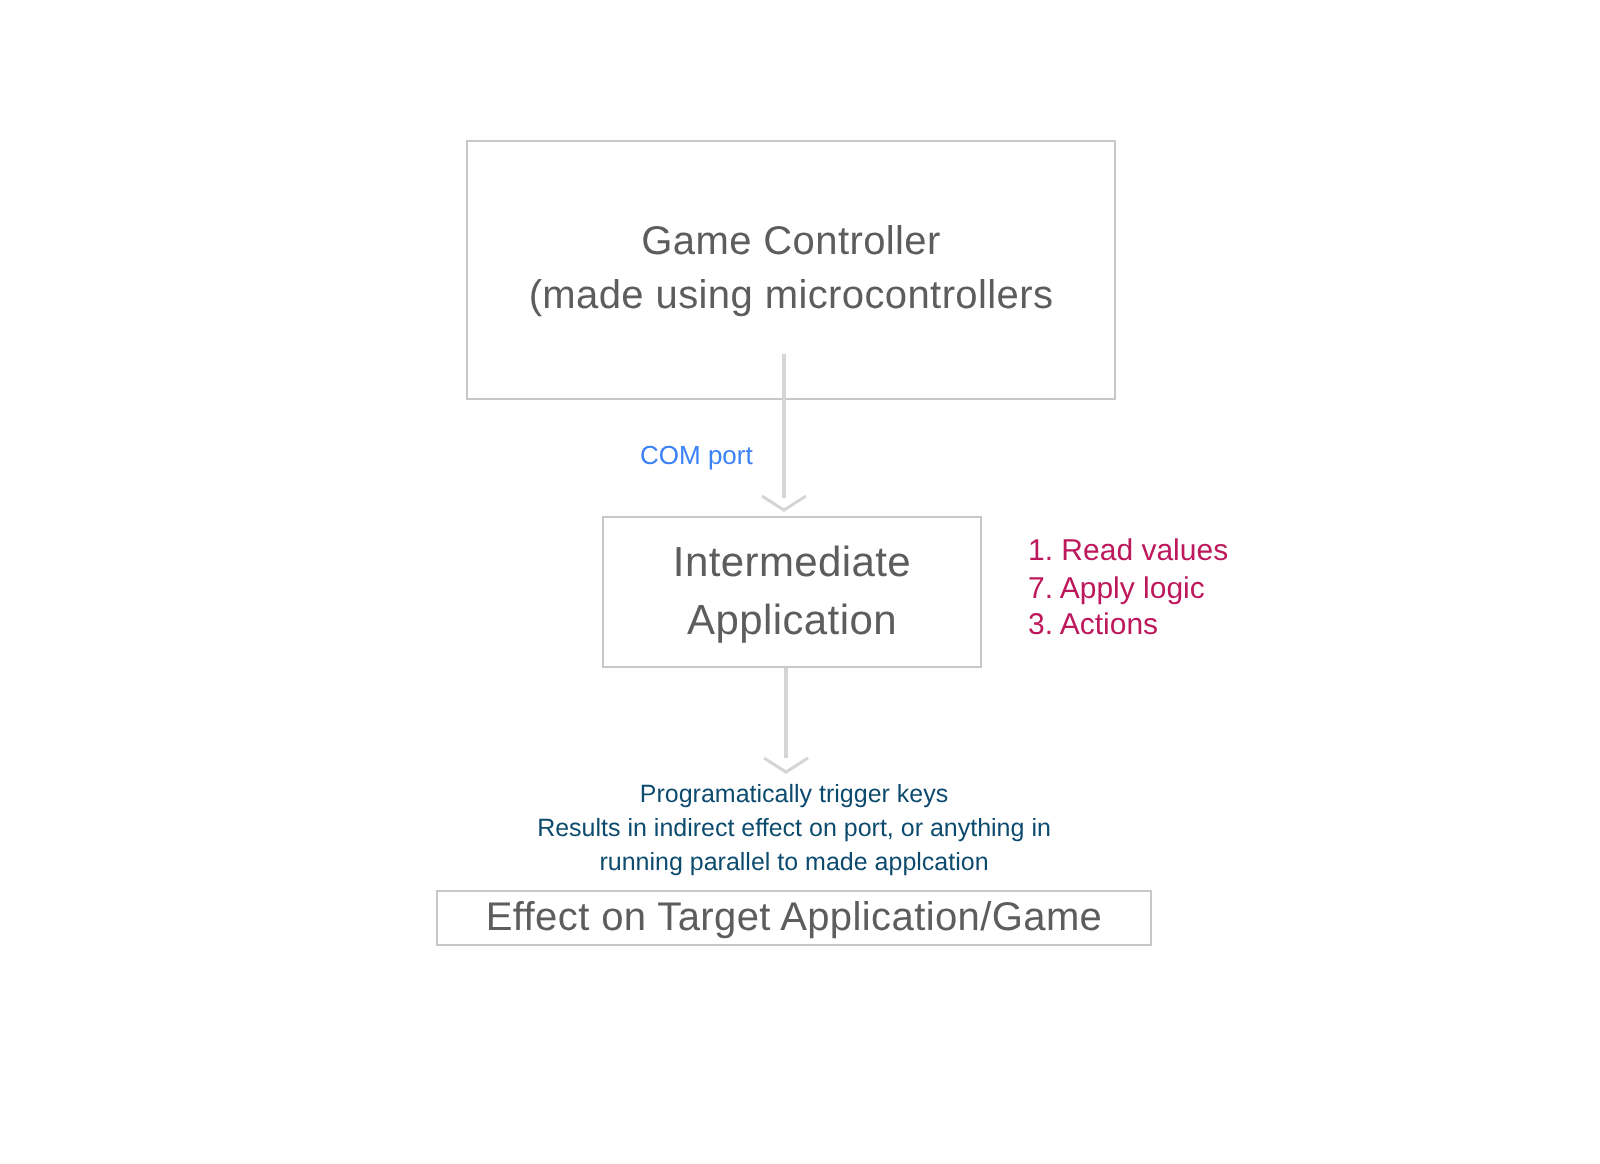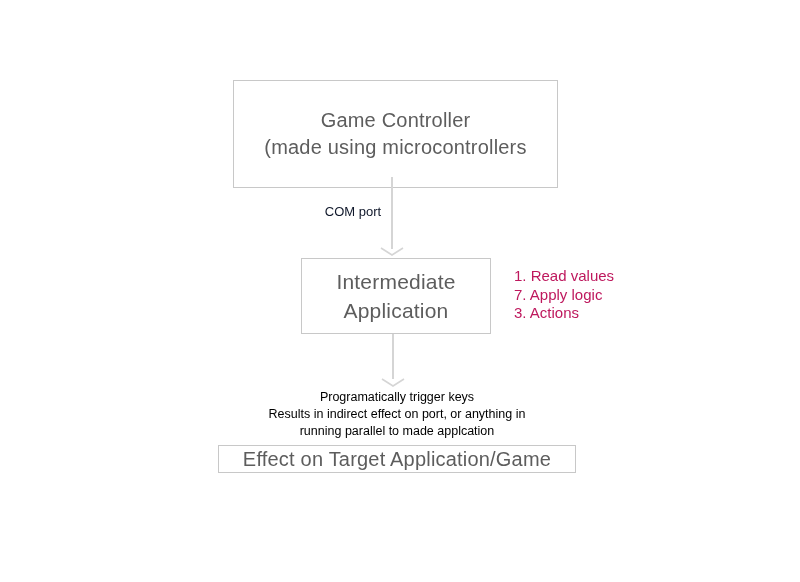--- a/index.html
+++ b/index.html
@@ -23,21 +23,21 @@
     display: flex;
     flex-direction: column;
     align-items: center;
     justify-content: center;
     text-align: center;
     color: #5d5d5d;
     letter-spacing: 0.2px;
   }
   .box .line { display: block; }
   #box-game-controller {
-    left: 233px; top: 80px; width: 325px; height: 108px;
+    left: 233px; top: 70px; width: 325px; height: 130px;
     font-size: 20px; line-height: 27px;
   }
   #box-intermediate {
     left: 301px; top: 258px; width: 190px; height: 76px;
     font-size: 21px; line-height: 29px;
   }
   #box-effect {
     left: 218px; top: 445px; width: 358px; height: 28px;
     font-size: 20px; line-height: 37px;
     white-space: nowrap;
@@ -51,41 +51,41 @@
   #connector-2 { left: 392px; top: 334px; height: 45px; }
   .arrowhead {
     position: absolute;
     width: 24px;
     height: 9px;
   }
   #arrowhead-1 { left: 380px; top: 247px; }
   #arrowhead-2 { left: 381px; top: 378px; }
   .edge-label {
     position: absolute;
-    left: 320px; top: 204px; width: 66px;
-    text-align: center;
+    left: 320px; top: 220px; width: 66px;
+    text-align: left;
     font-size: 13px;
-    color: #0f172a;
+    color: #3b82f6;
   }
   .side-list {
     position: absolute;
     left: 514px; top: 267px;
     font-size: 15px;
     line-height: 18.5px;
     color: #be185d;
     text-align: left;
   }
   .side-list .line { display: block; }
   .note {
     position: absolute;
     left: 197px; top: 389px; width: 400px;
     text-align: center;
     font-size: 12.5px;
     line-height: 17px;
-    color: #000000;
+    color: #0c4a6e;
   }
   .note .line { display: block; }
 </style>
 </head>
 <body>
 
 <div class="canvas">
 
   <div class="box" id="box-game-controller">
     <span class="line">Game Controller</span>

